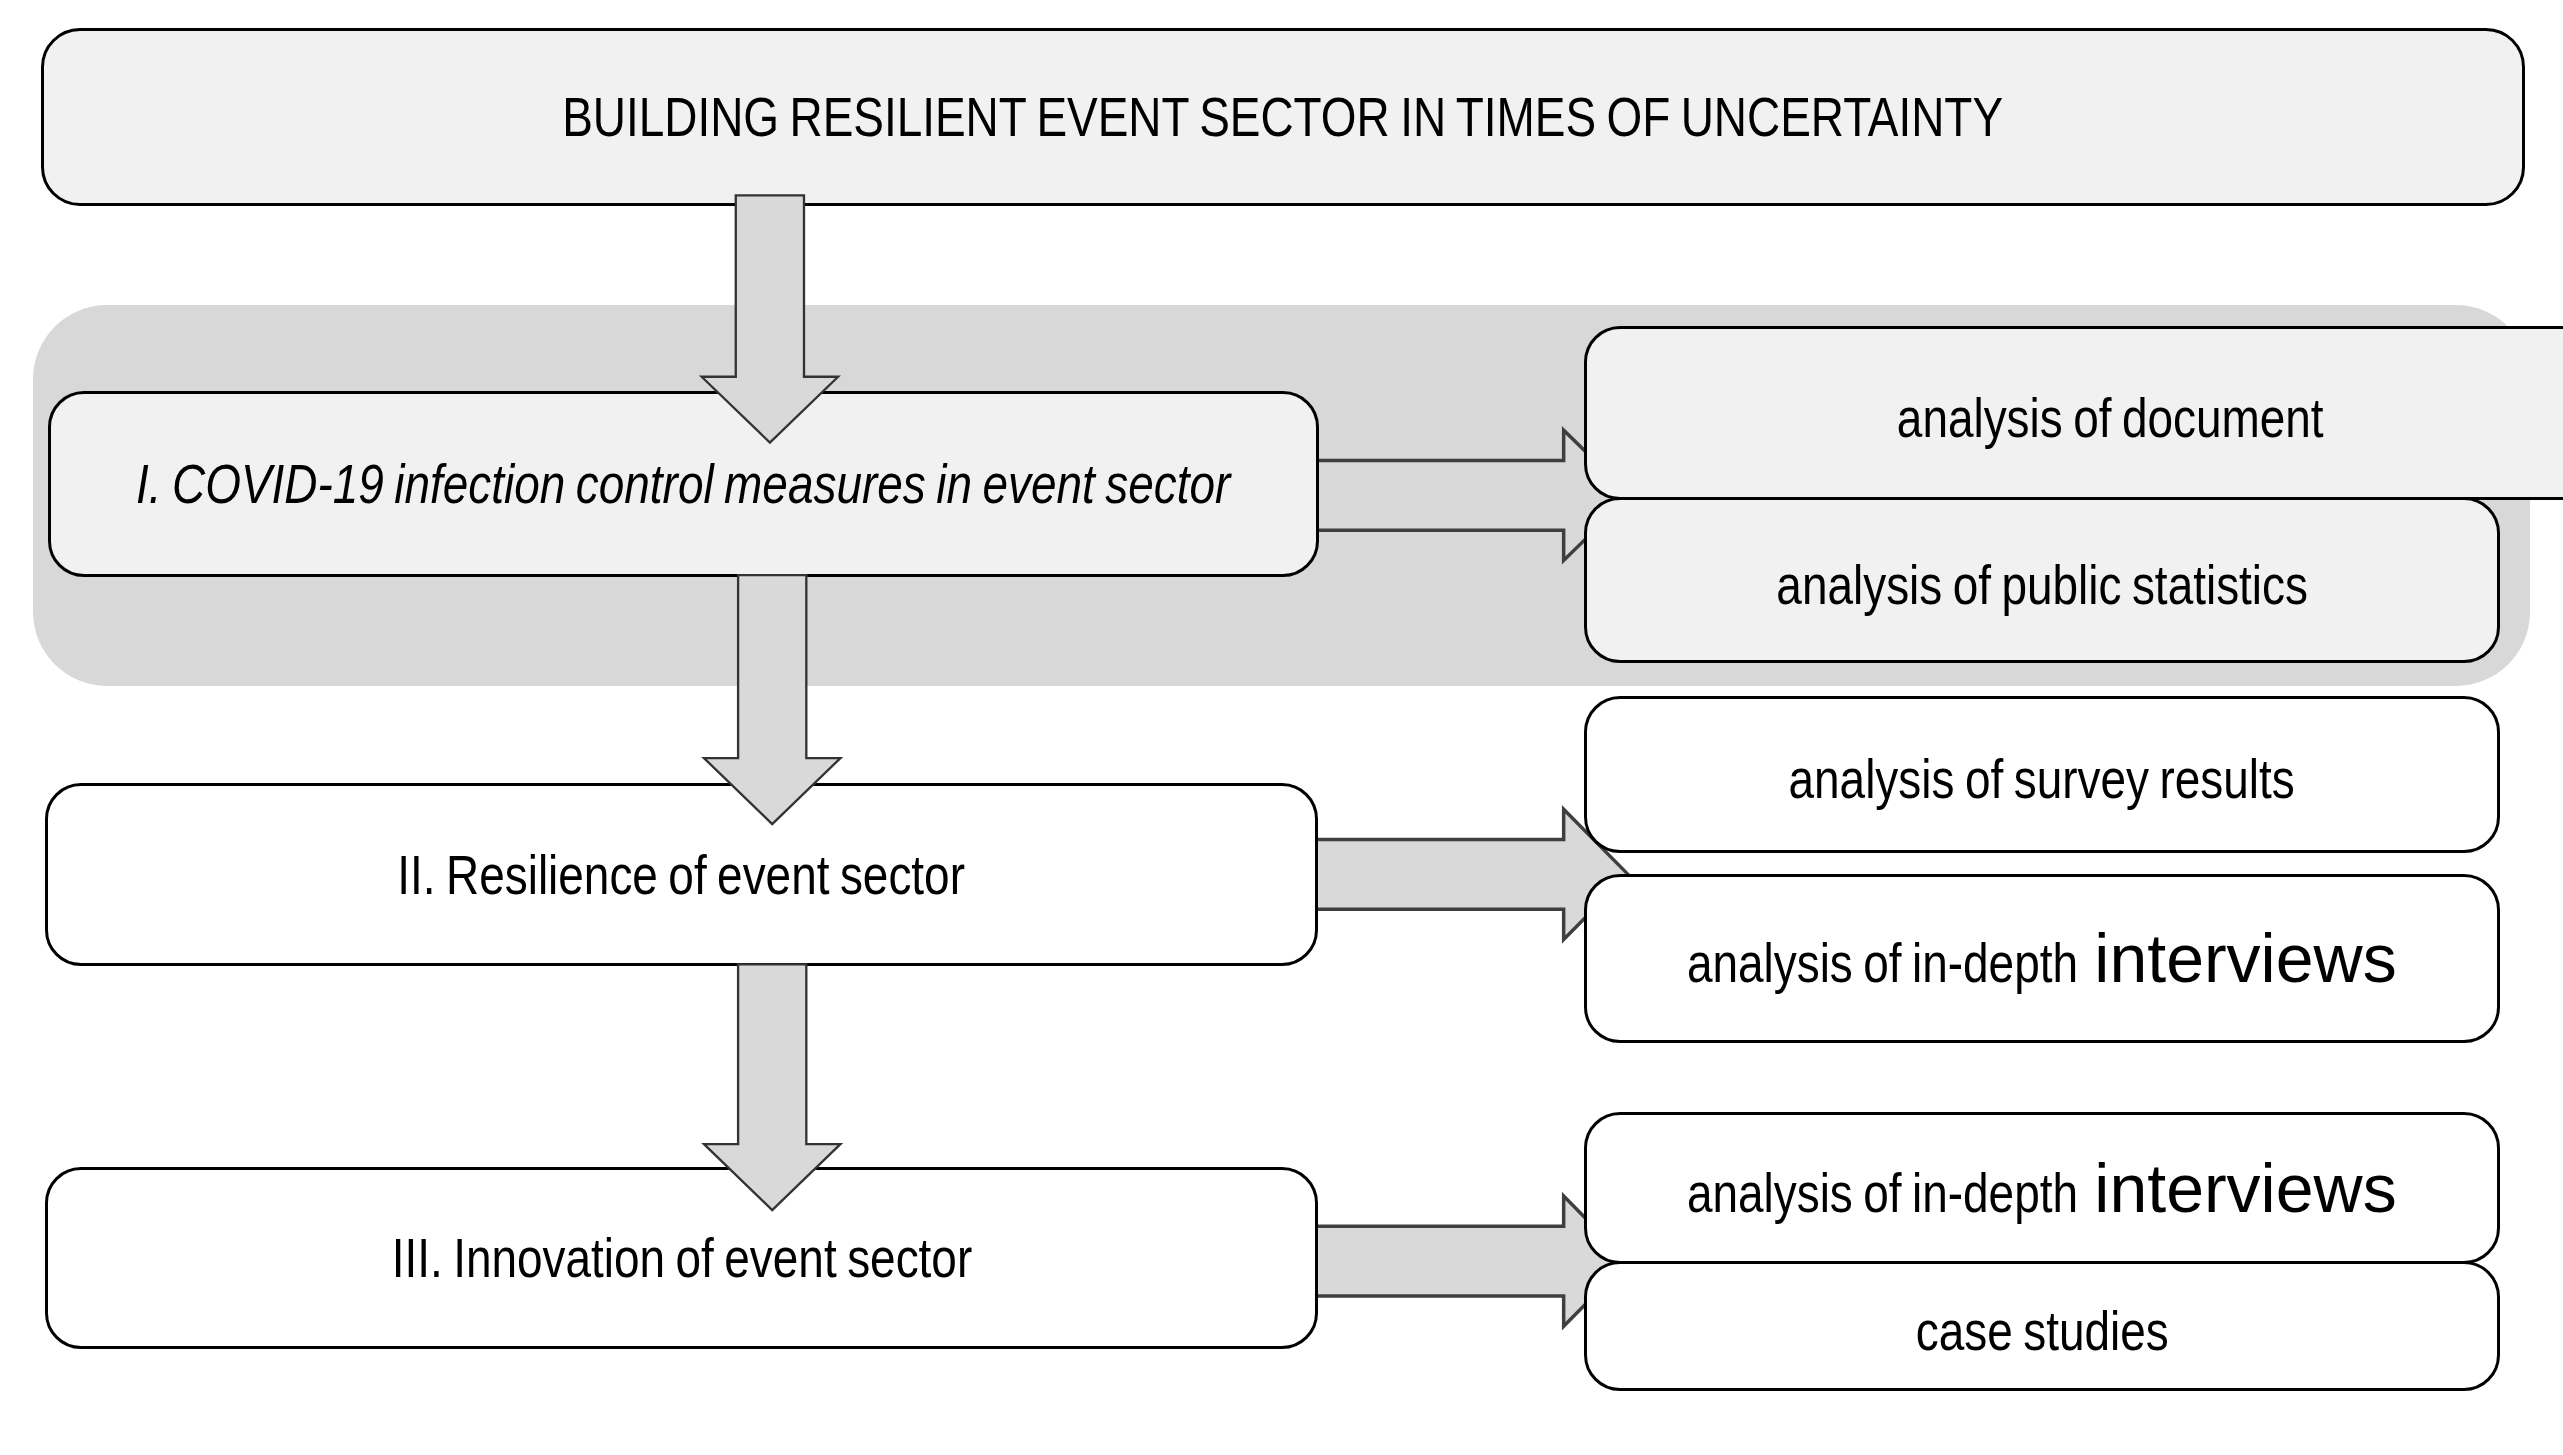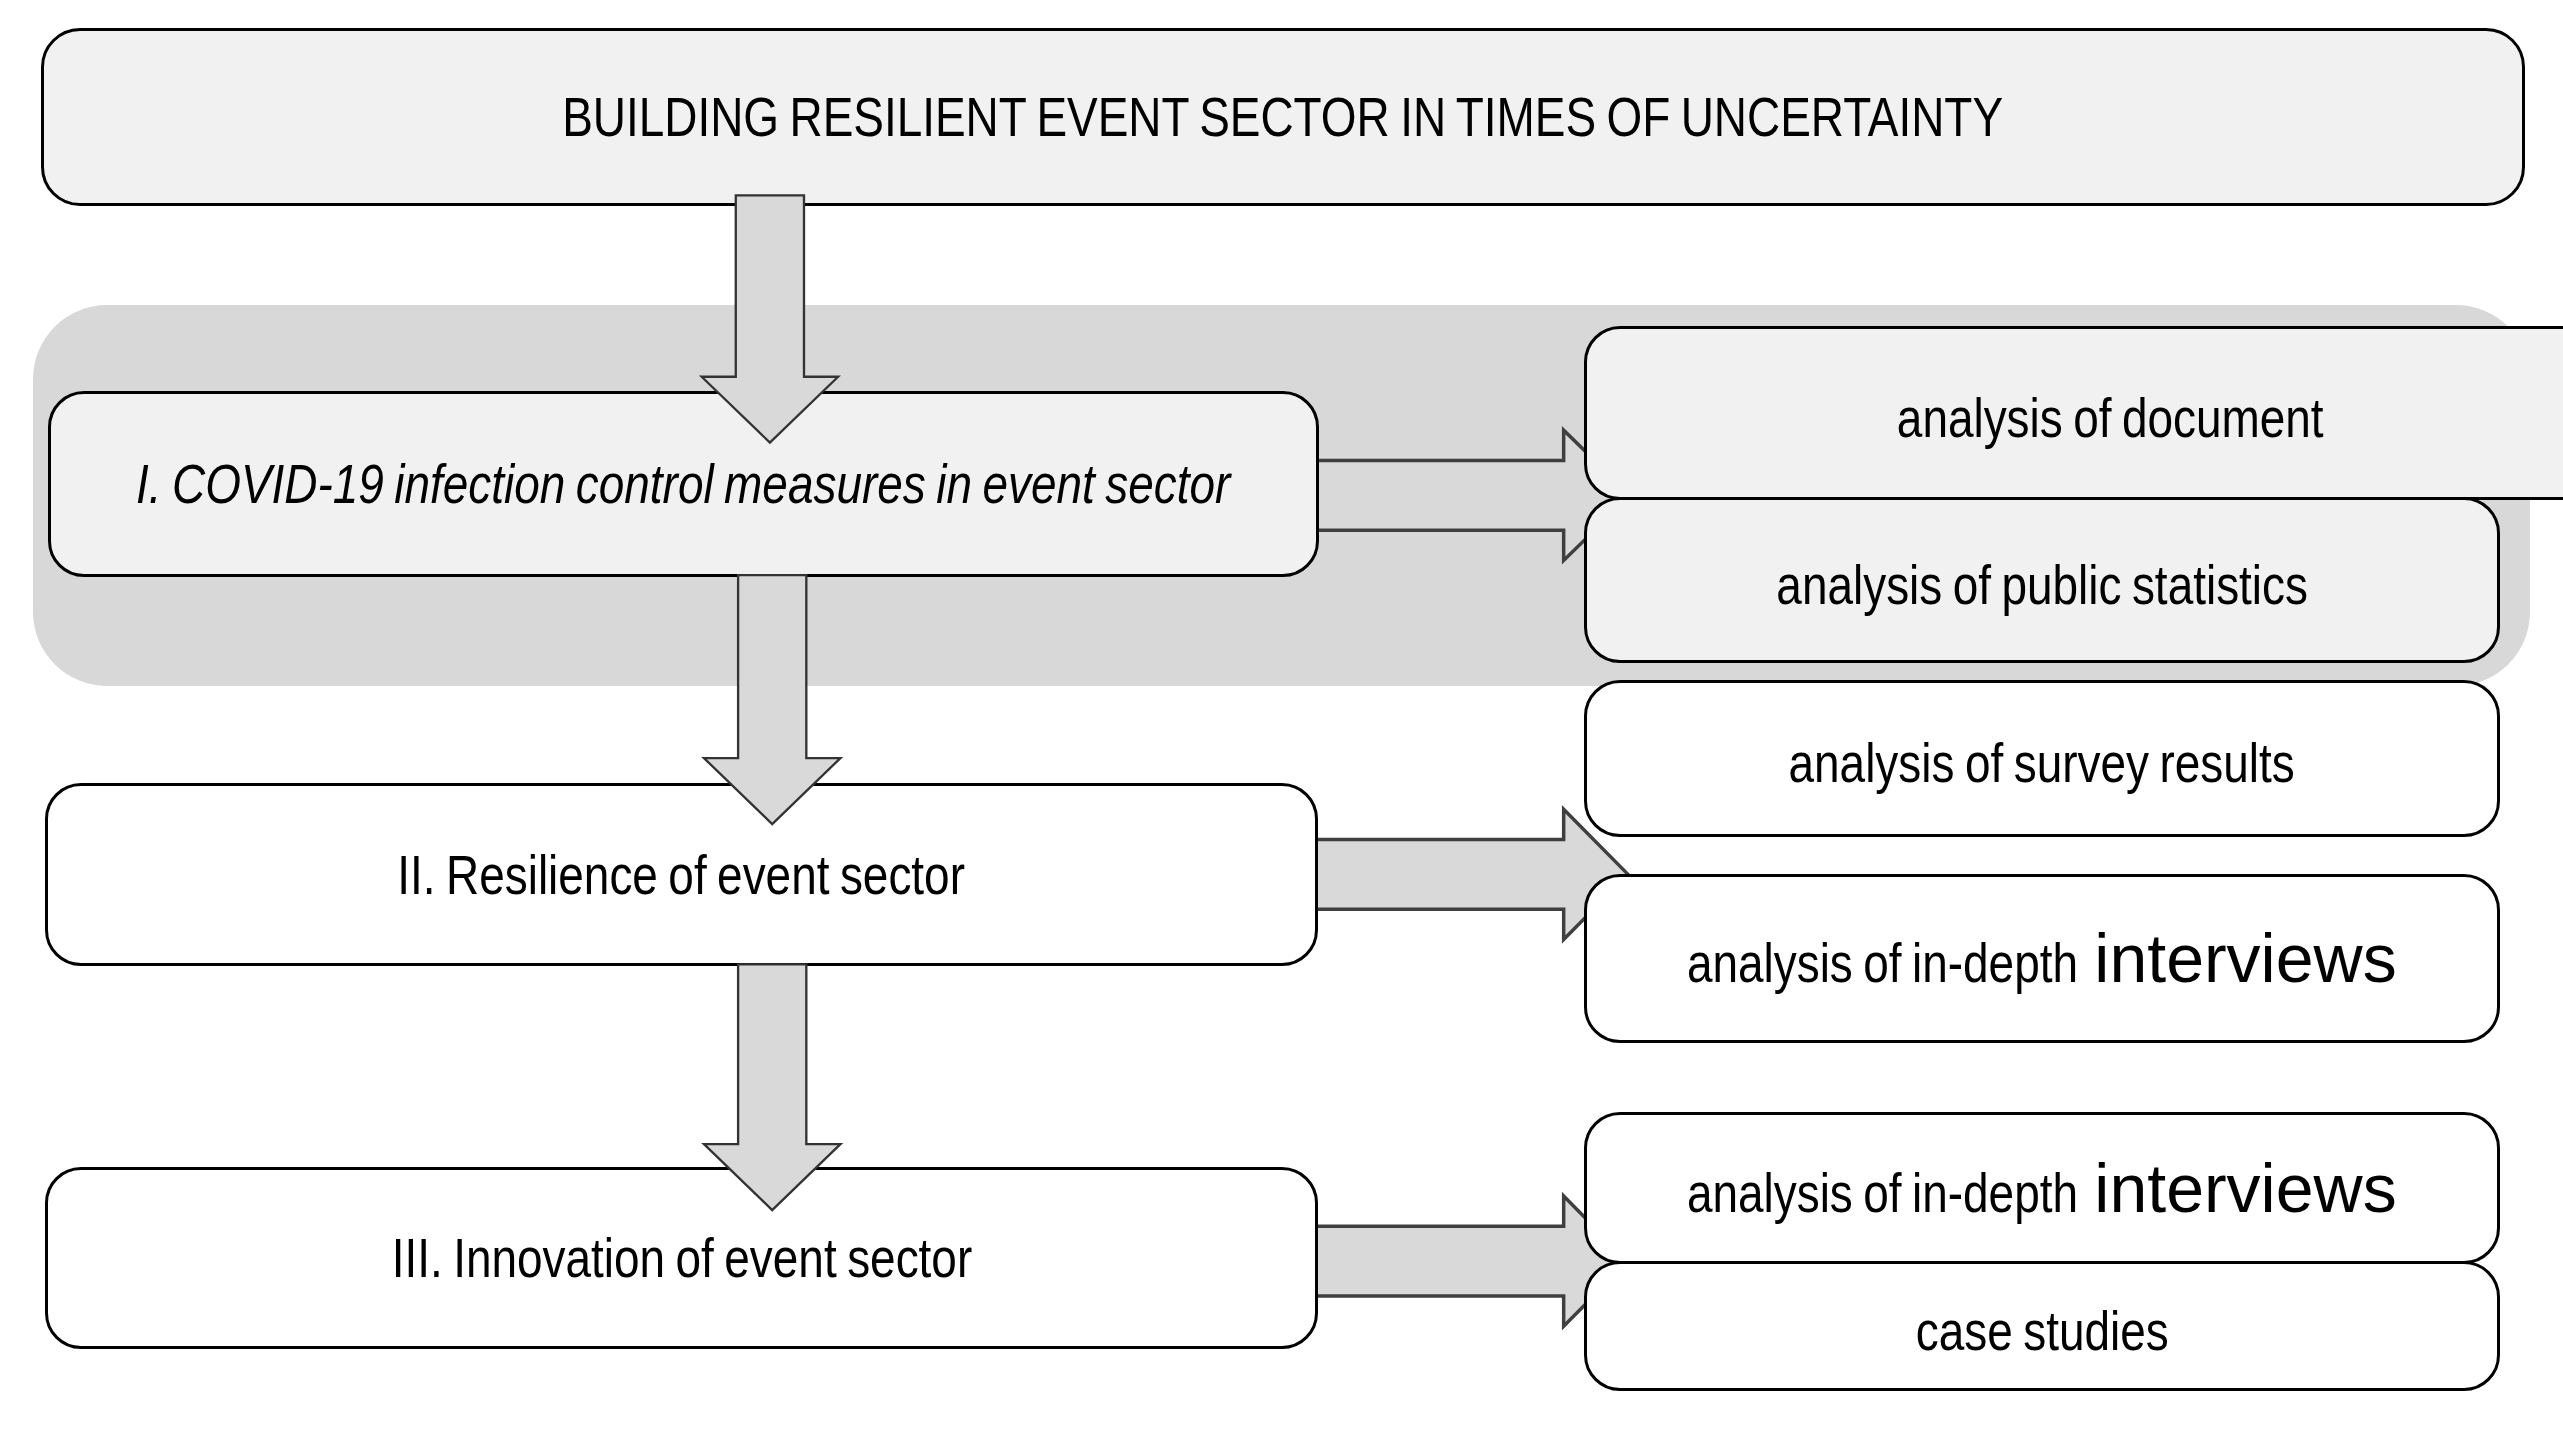--- a/index.html
+++ b/index.html
@@ -34,21 +34,21 @@
     word-spacing:-0.05em;line-height:1.1;
   }
   .condensed{display:inline-block;transform:scaleX(0.82);transform-origin:center;}
   .em-word{font-size:68px;white-space:pre;}
   .title-box{left:41px;top:28px;width:2484px;height:178px;}
   .phase1{left:48px;top:391px;width:1271px;height:186px;font-style:italic;}
   .phase2{left:45px;top:783px;width:1273px;height:183px;}
   .phase3{left:45px;top:1167px;width:1273px;height:182px;text-align:center;}
   .m1a{left:1584px;top:326px;width:1052px;height:174px;}
   .m1b{left:1584px;top:497px;width:916px;height:166px;}
-  .m2a{left:1584px;top:680px;width:916px;height:157px;}
+  .m2a{left:1584px;top:696px;width:916px;height:157px;}
   .m2b{left:1584px;top:874px;width:916px;height:169px;}
   .m3a{left:1584px;top:1112px;width:916px;height:152px;}
   .m3b{left:1584px;top:1261px;width:916px;height:130px;}
   .down-arrow{fill:#d9d9d9;stroke:#333333;stroke-width:3;stroke-linejoin:miter;}
   .right-arrow{fill:#d9d9d9;stroke:#3f3f3f;stroke-width:4.5;stroke-linejoin:miter;}
 </style>
 </head>
 <body>
 
 <div class="canvas">

